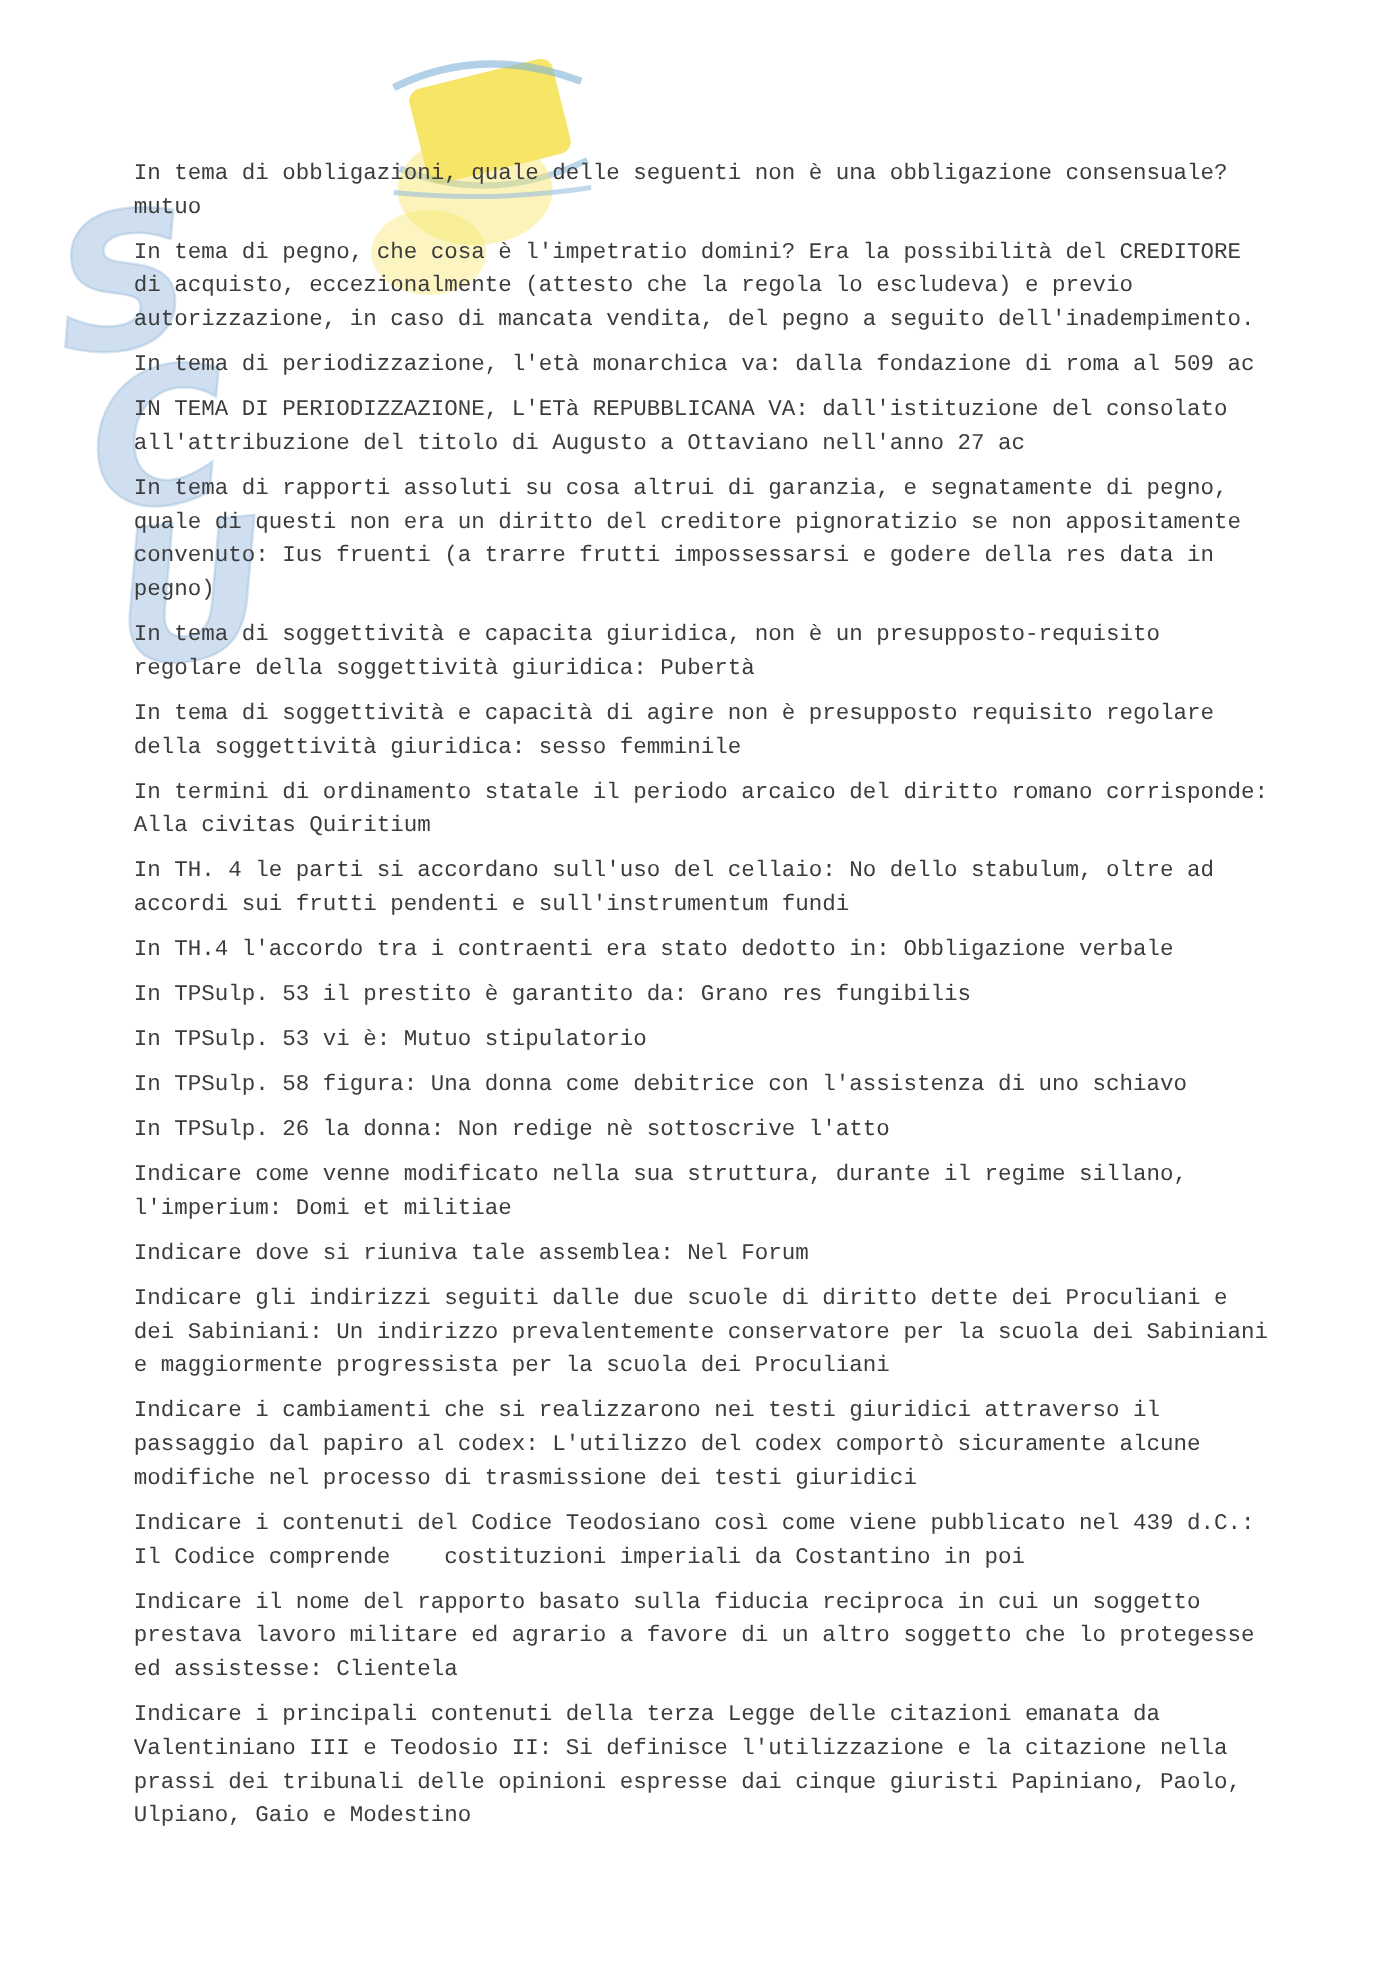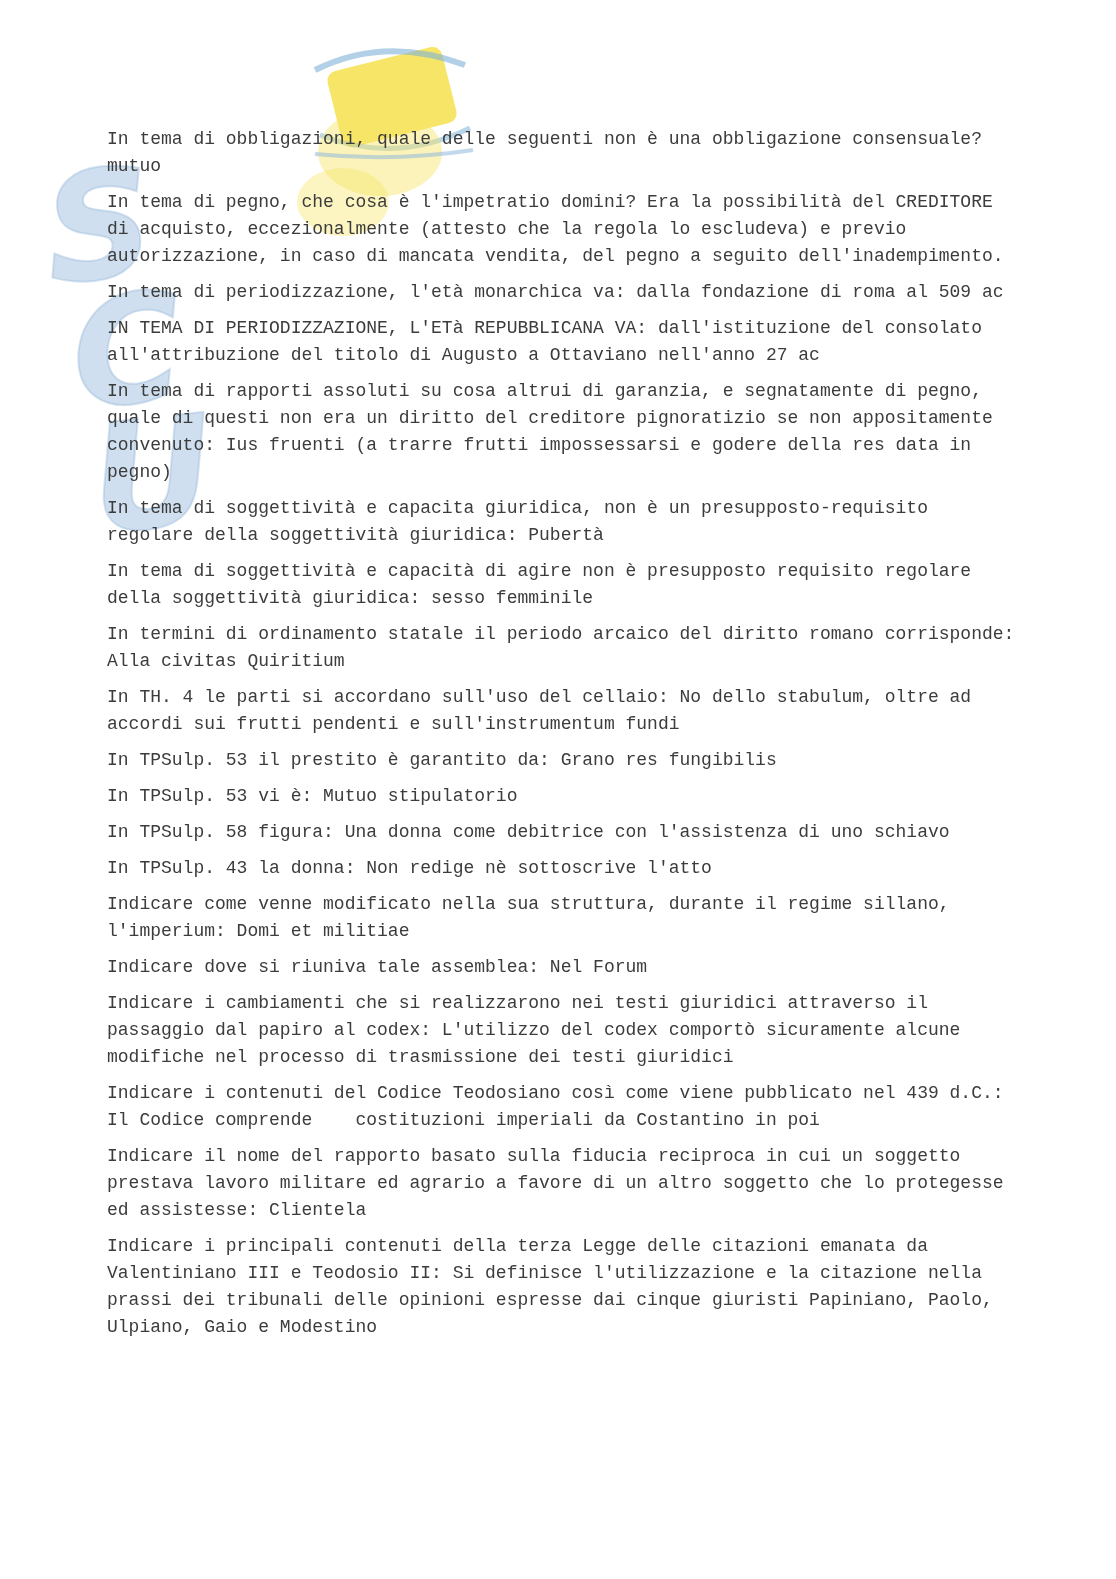--- a/index.html
+++ b/index.html
@@ -83,25 +83,27 @@
   <main class="content">
       <p class="para">In tema di obbligazioni, quale delle seguenti non è una obbligazione consensuale? mutuo</p>
       <p class="para">In tema di pegno, che cosa è l'impetratio domini? Era la possibilità del CREDITORE di acquisto, eccezionalmente (attesto che la regola lo escludeva) e previo autorizzazione, in caso di mancata vendita, del pegno a seguito dell'inadempimento.</p>
       <p class="para">In tema di periodizzazione, l'età monarchica va: dalla fondazione di roma al 509 ac</p>
       <p class="para">IN TEMA DI PERIODIZZAZIONE, L'ETà REPUBBLICANA VA: dall'istituzione del consolato all'attribuzione del titolo di Augusto a Ottaviano nell'anno 27 ac</p>
       <p class="para">In tema di rapporti assoluti su cosa altrui di garanzia, e segnatamente di pegno, quale di questi non era un diritto del creditore pignoratizio se non appositamente convenuto: Ius fruenti (a trarre frutti impossessarsi e godere della res data in pegno)</p>
       <p class="para">In tema di soggettività e capacita giuridica, non è un presupposto-requisito regolare della soggettività giuridica: Pubertà</p>
       <p class="para">In tema di soggettività e capacità di agire non è presupposto requisito regolare della soggettività giuridica: sesso femminile</p>
       <p class="para">In termini di ordinamento statale il periodo arcaico del diritto romano corrisponde: Alla civitas Quiritium</p>
       <p class="para">In TH. 4 le parti si accordano sull'uso del cellaio: No dello stabulum, oltre ad accordi sui frutti pendenti e sull'instrumentum fundi</p>
+      <p class="para">In TH.4 l'accordo tra i contraenti era stato dedotto in: Obbligazione verbale</p>
       <p class="para">In TPSulp. 53 il prestito è garantito da: Grano res fungibilis</p>
       <p class="para">In TPSulp. 53 vi è: Mutuo stipulatorio</p>
       <p class="para">In TPSulp. 58 figura: Una donna come debitrice con l'assistenza di uno schiavo</p>
-      <p class="para">In TPSulp. 43 la donna: Non redige nè sottoscrive l'atto</p>
+      <p class="para">In TPSulp. 26 la donna: Non redige nè sottoscrive l'atto</p>
       <p class="para">Indicare come venne modificato nella sua struttura, durante il regime sillano, l'imperium: Domi et militiae</p>
       <p class="para">Indicare dove si riuniva tale assemblea: Nel Forum</p>
+      <p class="para">Indicare gli indirizzi seguiti dalle due scuole di diritto dette dei Proculiani e dei Sabiniani: Un indirizzo prevalentemente conservatore per la scuola dei Sabiniani e maggiormente progressista per la scuola dei Proculiani</p>
       <p class="para">Indicare i cambiamenti che si realizzarono nei testi giuridici attraverso il passaggio dal papiro al codex: L'utilizzo del codex comportò sicuramente alcune modifiche nel processo di trasmissione dei testi giuridici</p>
       <p class="para">Indicare i contenuti del Codice Teodosiano così come viene pubblicato nel 439 d.C.: Il Codice comprende    costituzioni imperiali da Costantino in poi</p>
       <p class="para">Indicare il nome del rapporto basato sulla fiducia reciproca in cui un soggetto prestava lavoro militare ed agrario a favore di un altro soggetto che lo protegesse ed assistesse: Clientela</p>
       <p class="para">Indicare i principali contenuti della terza Legge delle citazioni emanata da Valentiniano III e Teodosio II: Si definisce l'utilizzazione e la citazione nella prassi dei tribunali delle opinioni espresse dai cinque giuristi Papiniano, Paolo, Ulpiano, Gaio e Modestino</p>
     </main>
 
 </div>
 
 </body></html>

